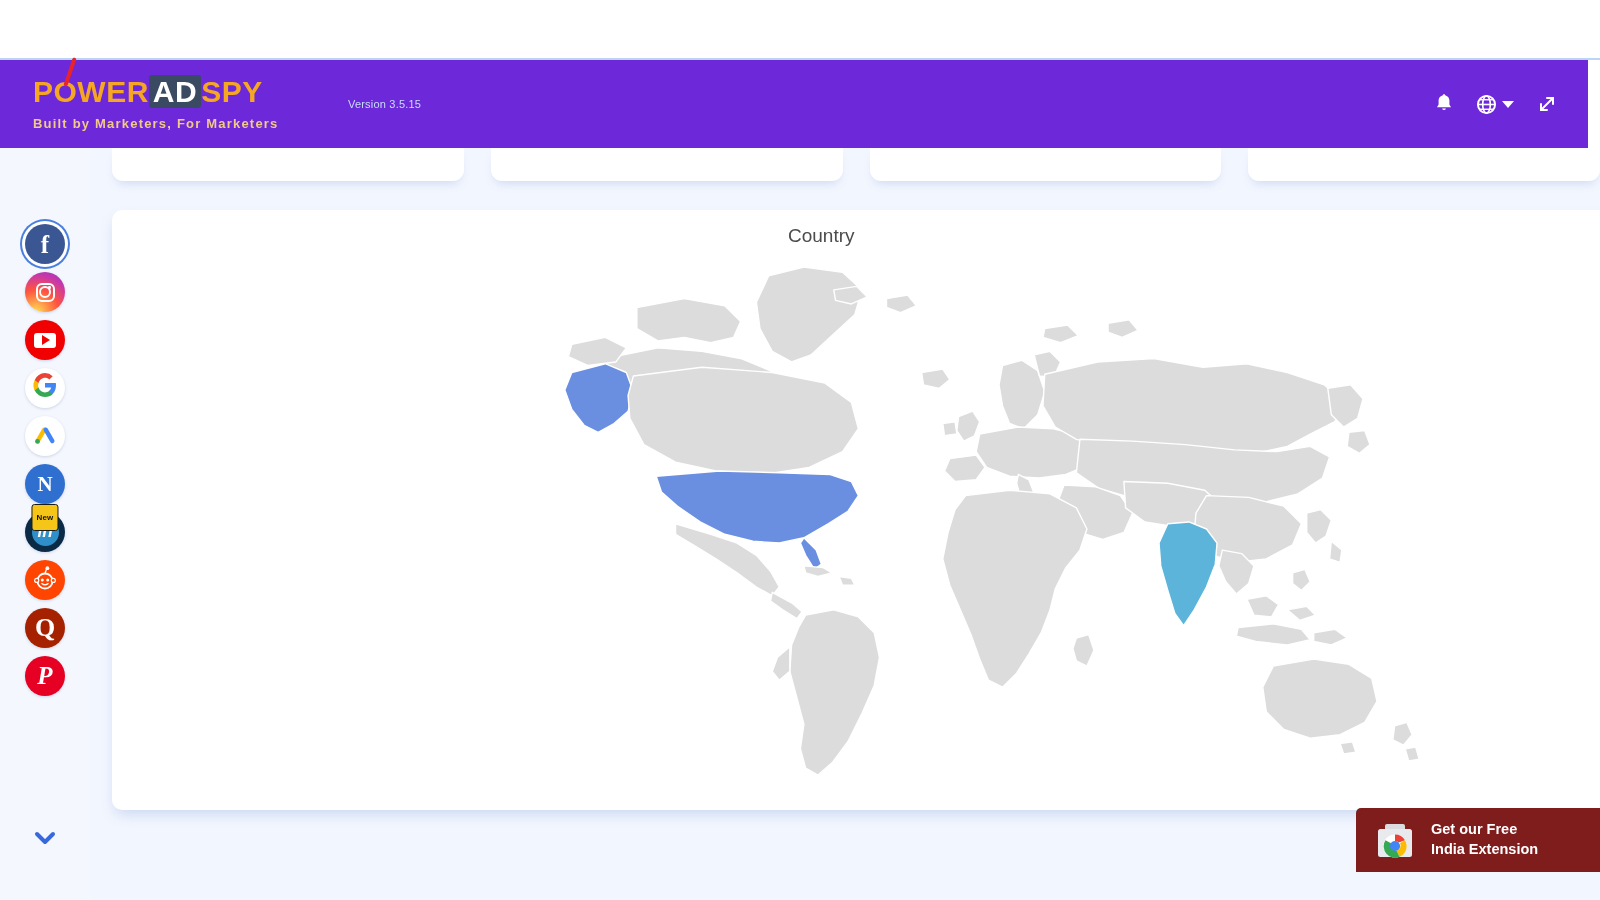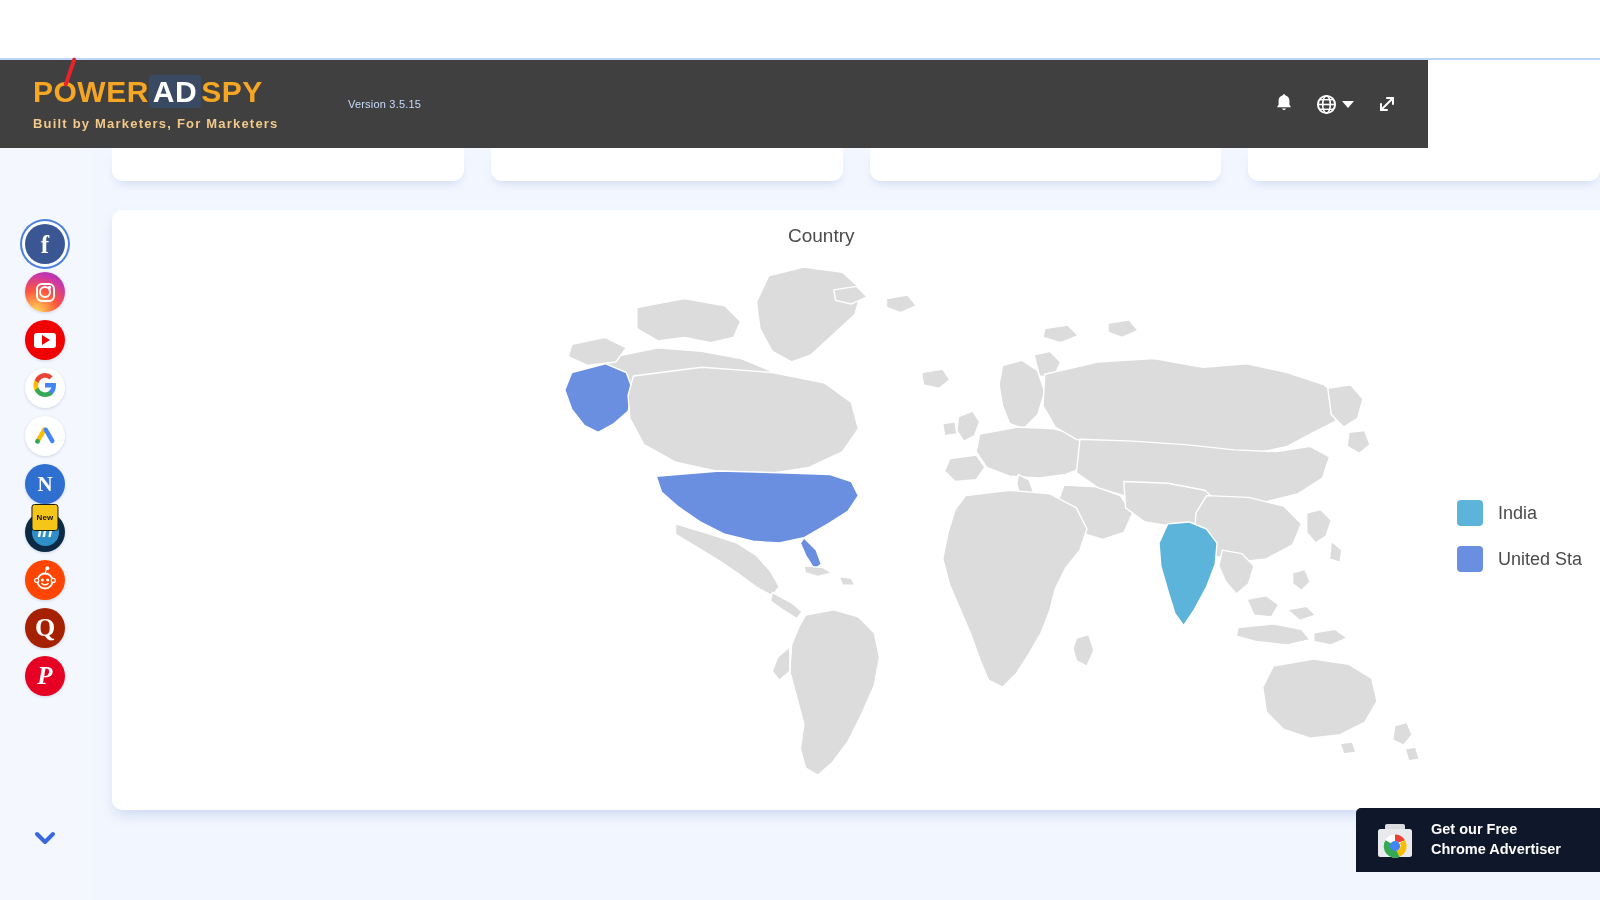--- a/index.html
+++ b/index.html
@@ -10,22 +10,22 @@
     background: #ffffff;
   }
   #app { position: relative; width: 1600px; height: 900px; background: #ffffff; }
 
   
   .browser-strip { position: absolute; left:0; top:0; width:1600px; height:60px; background:#ffffff; }
   .strip-underline { position:absolute; left:0; top:58px; width:1600px; height:2px; background:#bcd4f7; }
 
   
   .header {
-    position:absolute; left:0; top:60px; width:1428px; height:88px;
-    background:#404040;
+    position:absolute; left:0; top:60px; width:1588px; height:88px;
+    background:#6d28d9;
     display:flex; align-items:center;
   }
   .logo-wrap { margin-left:33px; width:250px; }
   .logo-line { font-size:30px; font-weight:bold; letter-spacing:0.5px; line-height:1; white-space:nowrap; }
   .lg-power { color:#f5a623; }
   .lg-ad {
     color:#ffffff; background:#3a4a63; padding:0 4px; border-radius:3px;
     position:relative;
   }
   .lg-spy { color:#f5a623; }
@@ -133,21 +133,21 @@
 
   
   .more-title {
     position:absolute; left:0; top:845px; width:1600px;
     text-align:center; font-size:20px; font-weight:bold; color:#4a4a4a;
   }
 
   
   .ext-banner {
     position:absolute; left:1356px; top:808px; width:244px; height:64px;
-    background:#0f172a; border-radius:5px 0 0 0;
+    background:#7f1d1d; border-radius:5px 0 0 0;
     display:flex; align-items:center; padding-left:18px; gap:15px;
     cursor:pointer;
   }
   .ext-text { color:#ffffff; font-size:14.5px; font-weight:bold; line-height:1.35; }
   .store-bag { position:relative; width:42px; height:40px; flex:none; }
 </style>
 </head>
 <body>
 
 <div id="app">
@@ -353,45 +353,35 @@
           <path d="M958 530 L972 526 L978 540 L968 552 L956 546 Z"></path>
           <path d="M970 556 L982 554 L986 568 L974 570 Z"></path>
 
           <path d="M320 34 L346 30 L358 42 L340 50 L322 46 Z"></path>
           <path d="M380 44 L404 40 L414 52 L396 60 L380 54 Z"></path>
           <path d="M560 78 L586 74 L598 86 L578 94 L558 88 Z"></path>
           <path d="M632 72 L656 68 L666 80 L648 88 L632 82 Z"></path>
         </g>
       </svg>
 
-      <div class="legend">
-        <div class="legend-row">
-          <span class="legend-swatch" style="background:#5cb4da"></span>
-          <span class="legend-label">India</span>
-        </div>
-        <div class="legend-row">
-          <span class="legend-swatch" style="background:#6b8fe0"></span>
-          <span class="legend-label">United Sta</span>
-        </div>
-      </div>
     </div>
   </div>
 
 
   <div class="ext-banner">
     <span class="store-bag">
       <svg width="42" height="40" viewBox="0 0 42 40">
         <path d="M13 4 h16 a2 2 0 0 1 2 2 v3 h-20 v-3 a2 2 0 0 1 2 -2 z" fill="#dadce0"></path>
         <rect x="4" y="9" width="34" height="28" rx="2.5" fill="#e8eaed"></rect>
         <circle cx="21" cy="26" r="11.5" fill="#ffffff"></circle>
         <path d="M21 14.5 A11.5 11.5 0 0 1 31 20.3 L24.8 22.6 A5 5 0 0 0 21 20.9 Z" fill="#ea4335"></path>
         <path d="M31 20.3 A11.5 11.5 0 0 1 25.5 36.9 L22.5 30.5 A5 5 0 0 0 25.9 22.9 Z" fill="#fbbc04"></path>
         <path d="M25.5 36.9 A11.5 11.5 0 0 1 11.4 20.2 L17.5 23.4 A5 5 0 0 0 22.5 30.5 Z" fill="#34a853"></path>
         <circle cx="21" cy="26" r="5.1" fill="#4285f4"></circle>
       </svg>
     </span>
     <span class="ext-text">
       <span>Get our Free</span><br>
-      <span>Chrome Advertiser</span>
+      <span>India Extension</span>
     </span>
   </div>
 
 </div>
 
 </body></html>

